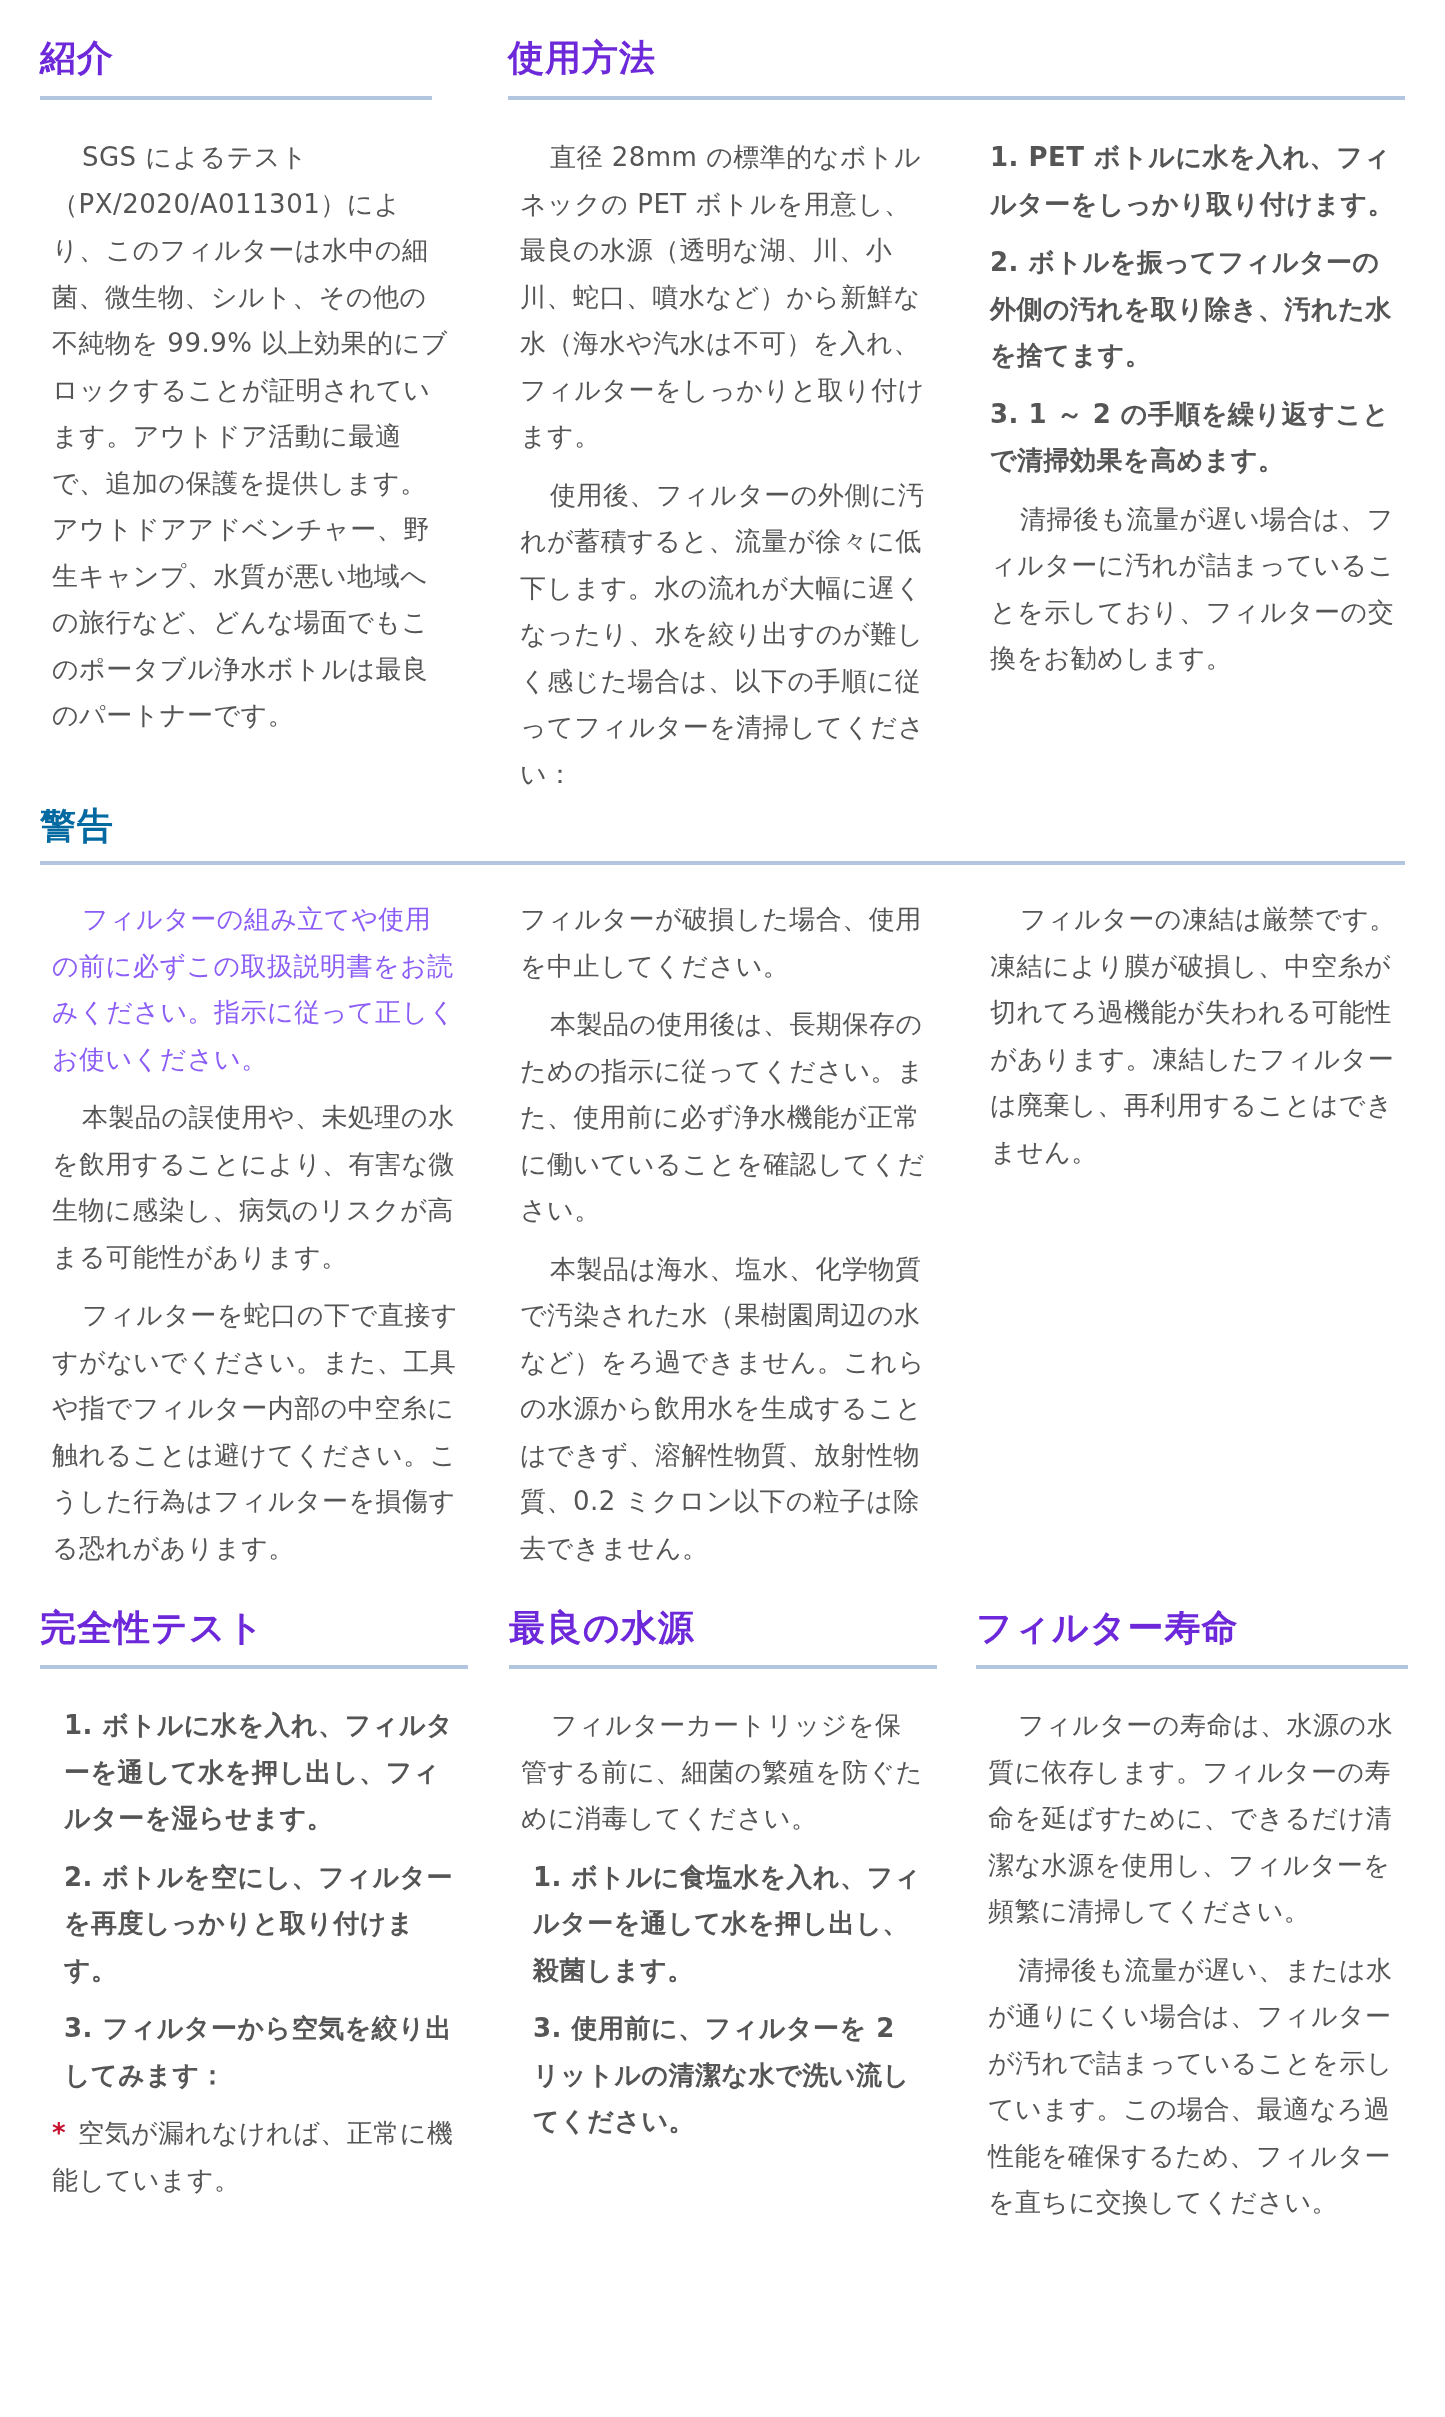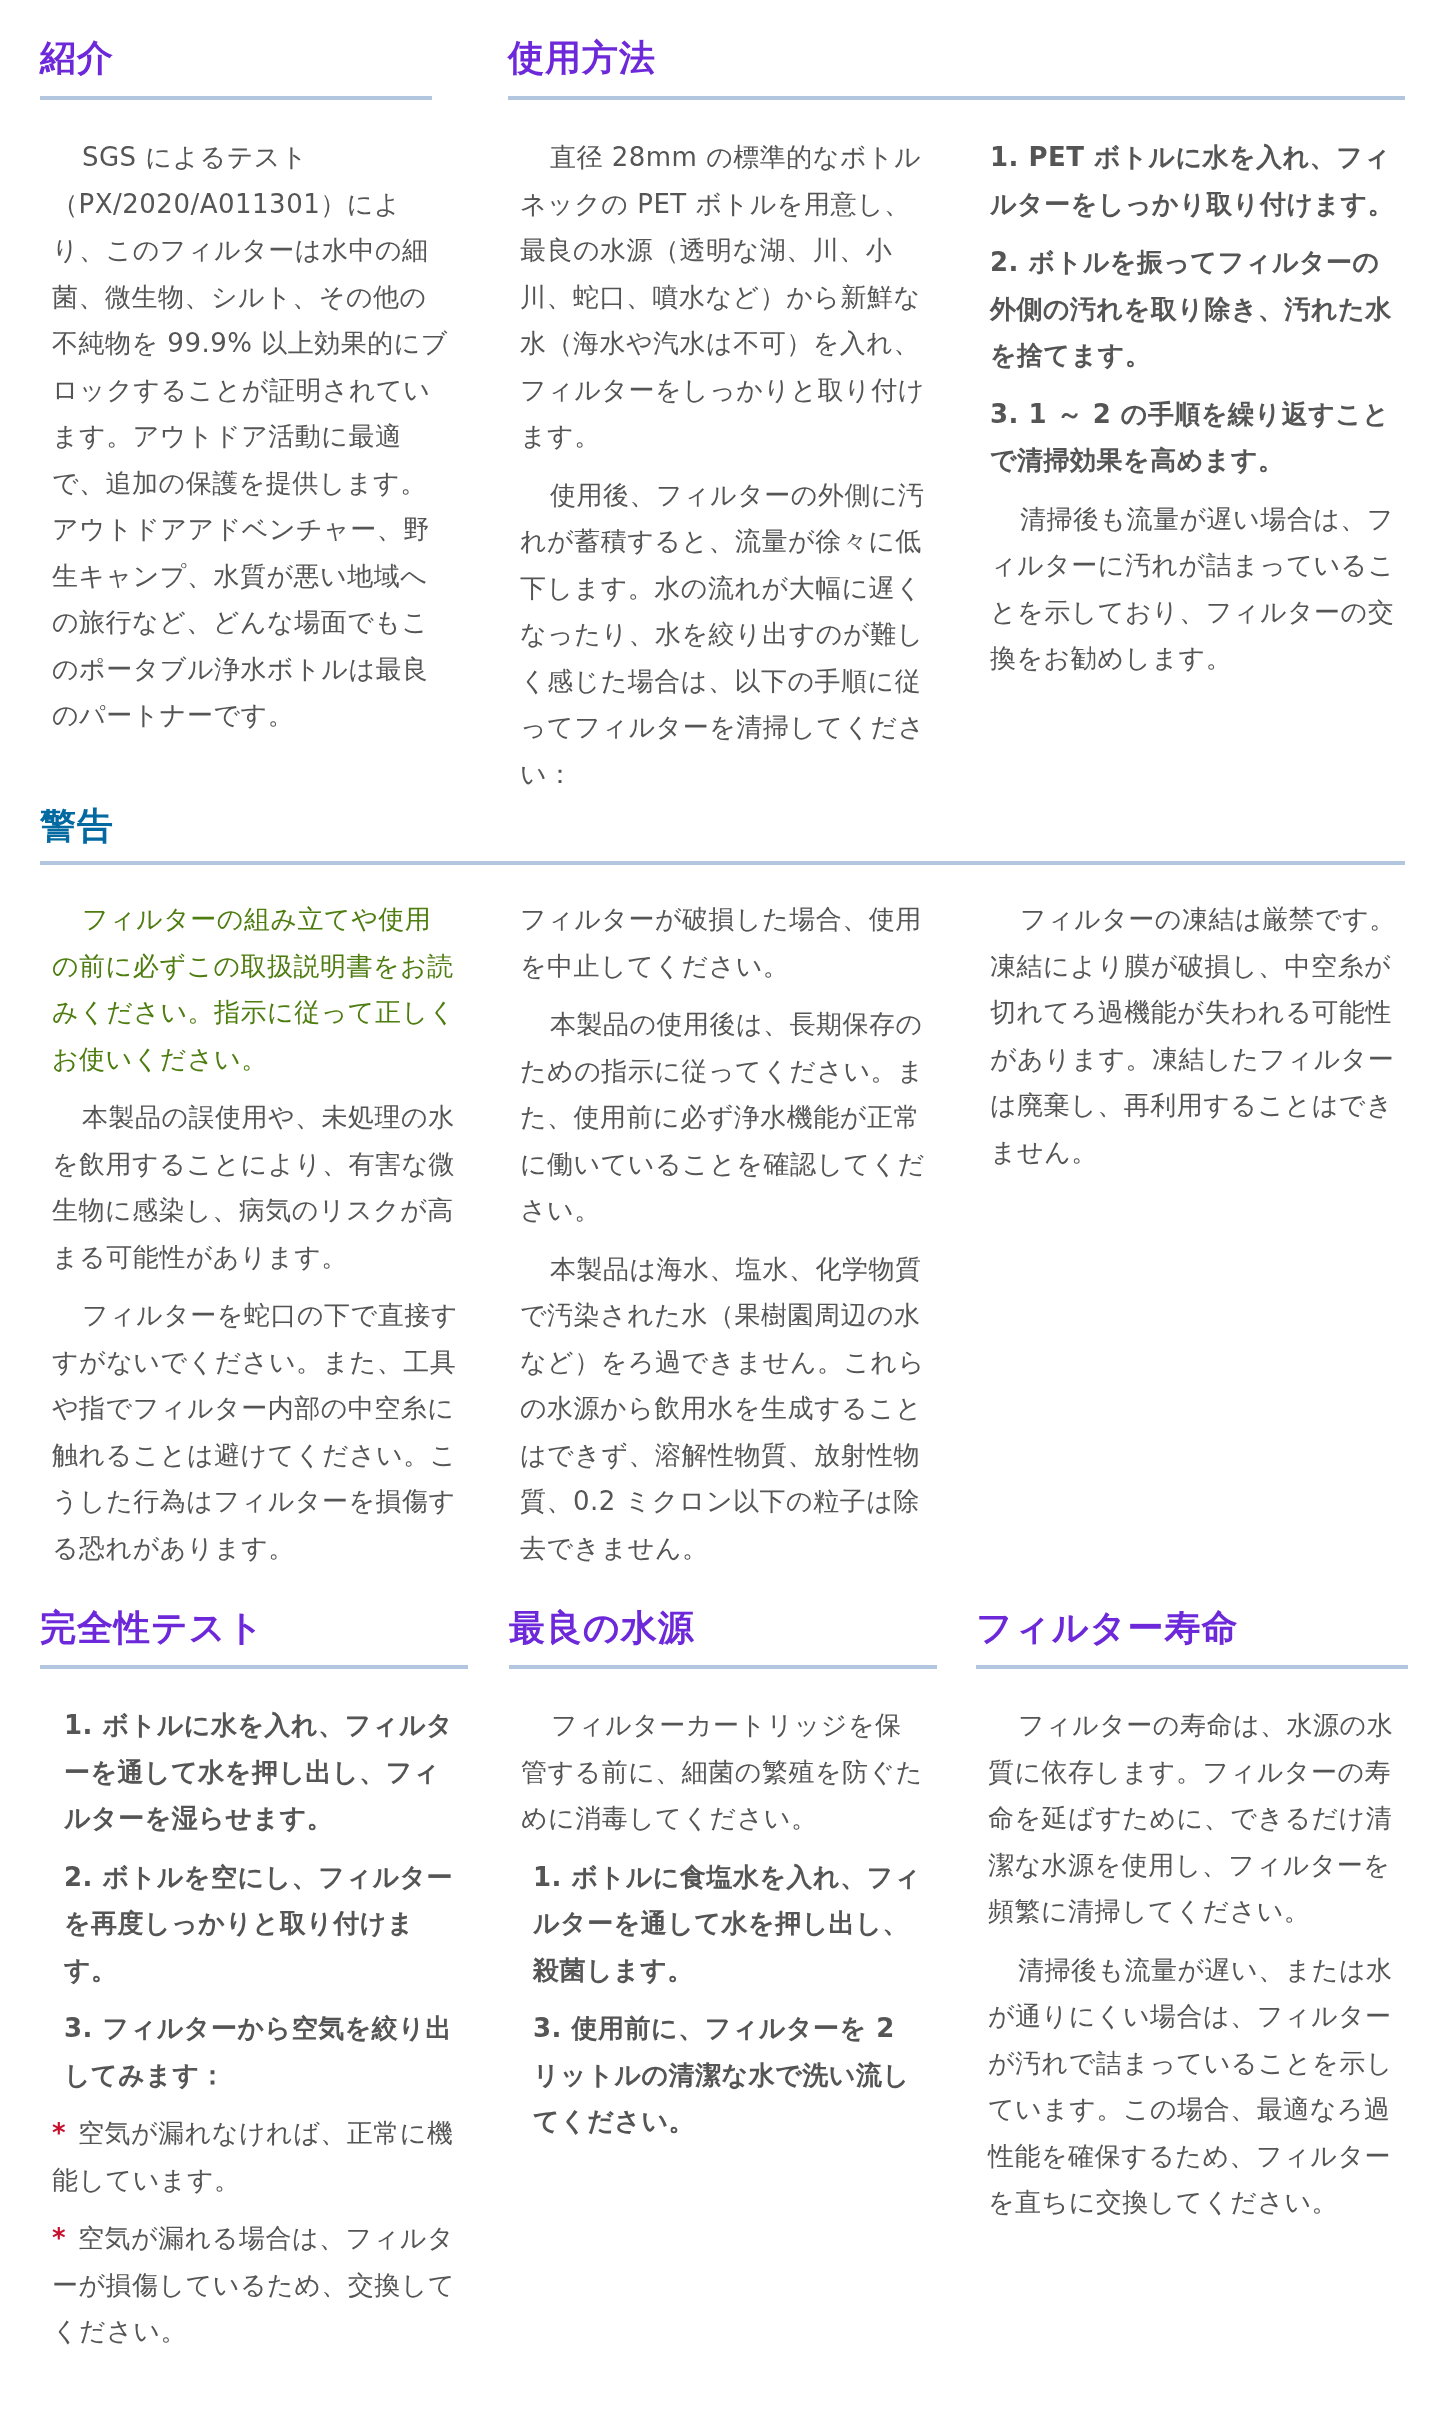--- a/index.html
+++ b/index.html
@@ -14,21 +14,21 @@
     color: #6d28d9; letter-spacing: 1px; white-space: nowrap;
   }
   .heading.red { color: #0369a1; }
   .rule { position: absolute; height: 4px; background: #b3c6e0; }
   .col {
     position: absolute; font-size: 26px; line-height: 46.5px;
     letter-spacing: 0.5px; color: #555555;
   }
   .col p { margin: 12px; text-indent: 1.15em; }
   .col p.noindent { text-indent: 0; }
-  .col p.red { color: #4d7c0f; }
+  .col p.red { color: #8b5cf6; }
   .col .step { font-weight: bold; color: #555555; text-indent: 0; }
   .col .step.ind { padding-left: 12px; }
   .col .bullet { text-indent: 0; }
   .col .star { color: #c8102e; font-weight: bold; margin-right: 12px; }
 </style>
 </head>
 <body>
 
 <h2 class="heading" style="left:40px; top:38px;">紹介</h2>
 <div class="rule" style="left:40px; top:96px; width:392px;"></div>
@@ -65,21 +65,20 @@
   <p>フィルターの凍結は厳禁です。凍結により膜が破損し、中空糸が切れてろ過機能が失われる可能性があります。凍結したフィルターは廃棄し、再利用することはできません。</p>
 </div>
 
 <h2 class="heading" style="left:40px; top:1608px;">完全性テスト</h2>
 <div class="rule" style="left:40px; top:1665px; width:428px;"></div>
 <div class="col" style="left:40px; top:1690px; width:430px;">
   <p class="step ind">1. ボトルに水を入れ、フィルターを通して水を押し出し、フィルターを湿らせます。</p>
   <p class="step ind">2. ボトルを空にし、フィルターを再度しっかりと取り付けます。</p>
   <p class="step ind">3. フィルターから空気を絞り出してみます：</p>
   <p class="bullet"><span class="star">*</span><span>空気が漏れなければ、正常に機能しています。</span></p>
-  <p class="bullet"><span class="star">*</span><span>空気が漏れる場合は、フィルターが損傷しているため、交換してください。</span></p>
 </div>
 
 <h2 class="heading" style="left:509px; top:1608px;">最良の水源</h2>
 <div class="rule" style="left:509px; top:1665px; width:428px;"></div>
 <div class="col" style="left:509px; top:1690px; width:430px;">
   <p>フィルターカートリッジを保管する前に、細菌の繁殖を防ぐために消毒してください。</p>
   <p class="step ind">1. ボトルに食塩水を入れ、フィルターを通して水を押し出し、殺菌します。</p>
   <p class="step ind">3. 使用前に、フィルターを 2 リットルの清潔な水で洗い流してください。</p>
 </div>
 

